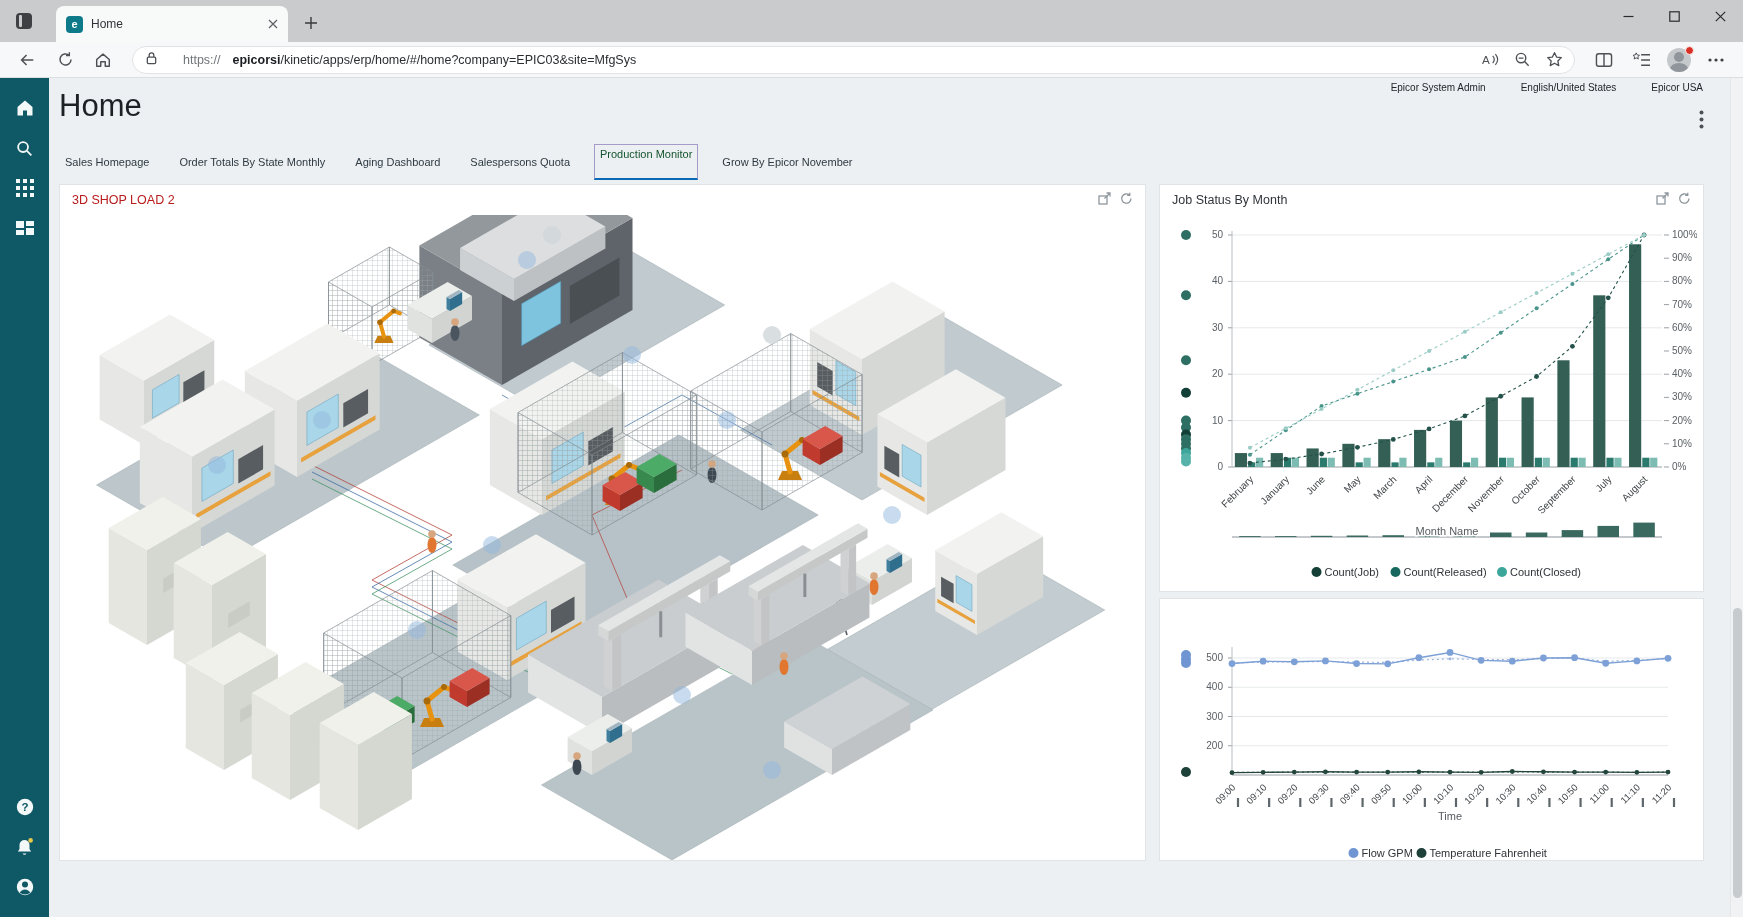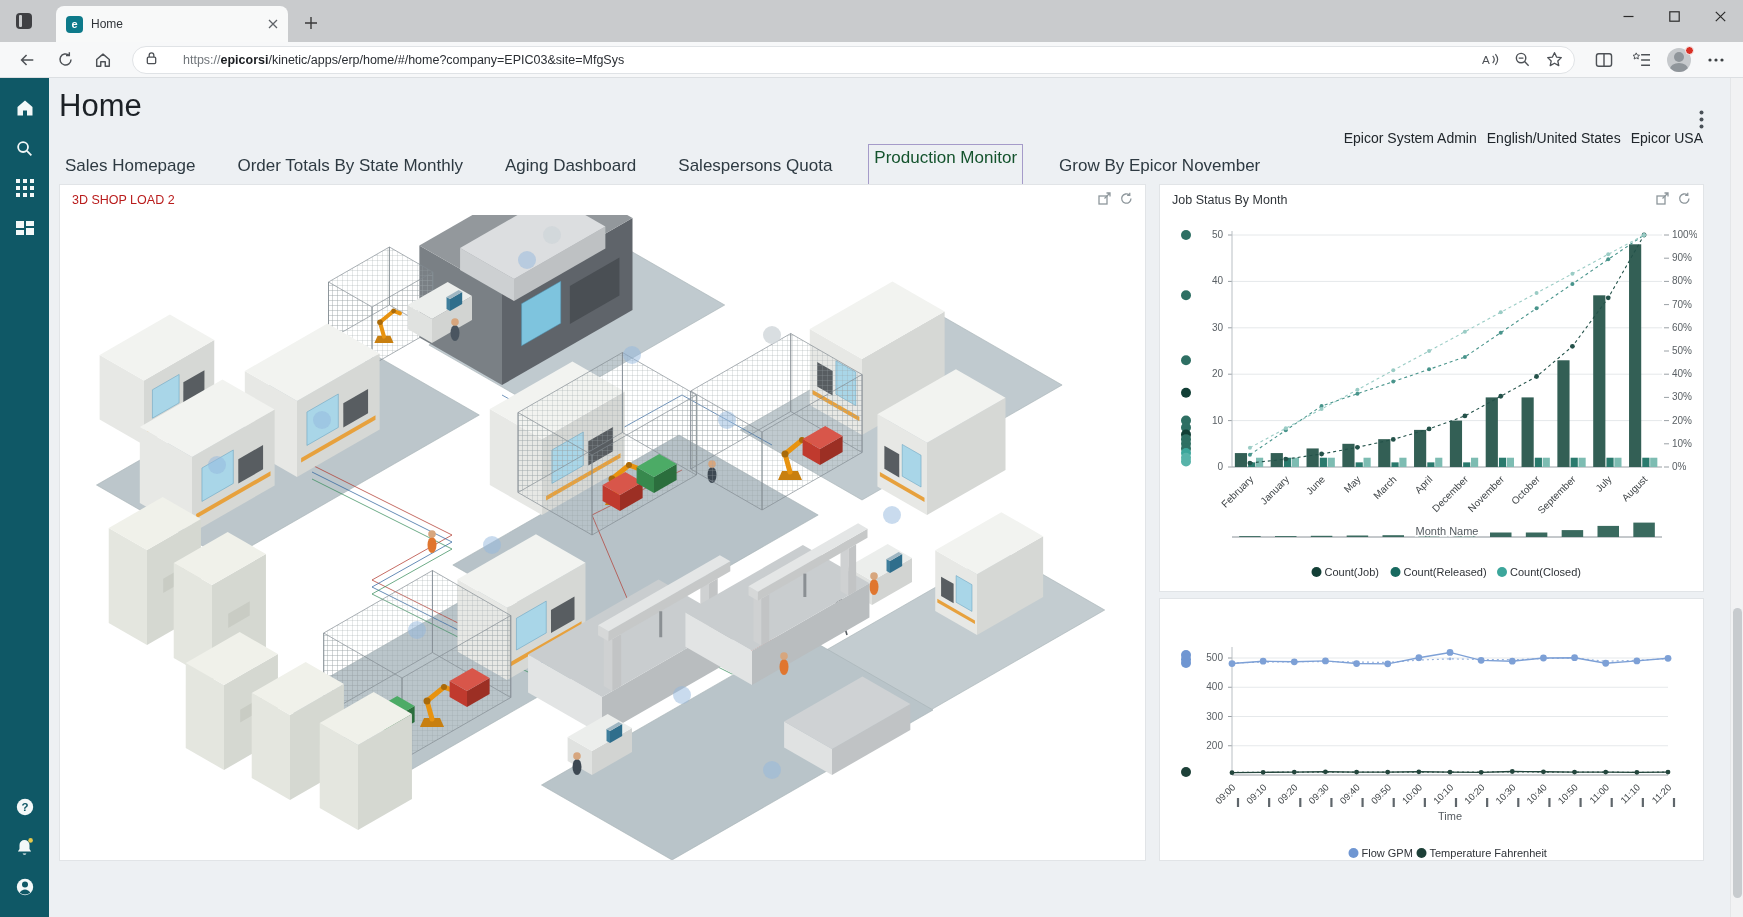--- a/index.html
+++ b/index.html
@@ -16,38 +16,38 @@
   .btab-title { font-size:12px; color:#303439; margin-left:8px; flex:1; }
   .newtab { position:absolute; left:298px; top:10px; width:26px; height:26px; display:flex; align-items:center; justify-content:center; }
   .wincontrols { position:absolute; right:0; top:0; height:32px; display:flex; }
   .winbtn { width:46px; height:32px; display:flex; align-items:center; justify-content:center; }
   .toolbar { position:absolute; top:42px; left:0; right:0; height:36px; background:#f7f8f9;
     border-bottom:1px solid #dcdfe2; display:flex; align-items:center; padding:0 8px; }
   .tb-btn { width:38px; height:30px; display:flex; align-items:center; justify-content:center; flex:0 0 auto; }
   .addr { flex:1; height:28px; margin:0 10px; background:#fff; border:1px solid #e0e3e6;
     border-radius:14px; display:flex; align-items:center; padding:0 4px 0 12px; }
   .url { font-size:12.5px; color:#1f2328; margin-left:8px; white-space:nowrap; overflow:hidden; flex:1; }
-  .url .pre { color:#70757a;margin-left:17px; } .url .dom { font-weight:bold; color:#1a1d21; } .url .path { color:#2a2e33;margin-top:48px; }
+  .url .pre { color:#70757a;margin-left:17px; } .url .dom { font-weight:bold; color:#1a1d21;margin-left:12px; } .url .path { color:#2a2e33;margin-top:48px; }
   .pill-btn { width:32px; height:26px; display:flex; align-items:center; justify-content:center; flex:0 0 auto; }
   .avatar-wrap { position:relative; width:36px; height:30px; display:flex; align-items:center; justify-content:center; }
   .avatar { width:24px; height:24px; border-radius:50%; background:#c6c9cc; overflow:hidden; position:relative; }
   .avatar .head { position:absolute; left:7px; top:4px; width:10px; height:10px; border-radius:50%; background:#8f959a; }
   .avatar .bodyp { position:absolute; left:3px; top:15px; width:18px; height:12px; border-radius:50%; background:#8f959a; }
   .avatar-dot { position:absolute; right:3px; top:1px; width:9px; height:9px; border-radius:50%; background:#d93025; border:1.5px solid #f7f8f9; }
   
   .app { position:absolute; top:78px; left:0; width:1743px; height:839px; }
   .sidebar { position:absolute; left:0; top:0; width:49px; height:839px; background:#0f5866;
     display:flex; flex-direction:column; align-items:center; padding:10px 0 10px; }
   .sb-btn { width:40px; height:40px; display:flex; align-items:center; justify-content:center; }
   .sb-spacer { flex:1; }
   .main { position:absolute; left:49px; top:0; width:1694px; height:839px; }
-  .account-bar { position:absolute; top:4px; right:40px; display:flex; gap:10px; font-size:14px; color:#20262b;margin-top:48px; }
+  .account-bar { position:absolute; top:4px; right:40px; display:flex; gap:35px; font-size:10px; color:#20262b; }
   .page-title { position:absolute; left:10px; top:10px; font-size:31px; font-weight:500; color:#1c2126; }
   .kebab { position:absolute; right:32px; top:30px; width:20px; height:22px; display:flex; align-items:center; justify-content:center; }
-  .tabstrip { position:absolute; left:10px; top:66px; display:flex; gap:30px; font-size:17px; color:#2e3a42; align-items:center; }
+  .tabstrip { position:absolute; left:10px; top:66px; display:flex; gap:18px; font-size:11px; color:#2e3a42; align-items:center; }
   .tab-item { padding:3px 5px 4px; border:1px solid transparent; cursor:default; white-space:nowrap; }
   .tab-item.active { color:#14532d; border:1px solid #a59bc9; border-bottom:2px solid #0a6ab6; padding-bottom:18px; }
   .panel { position:absolute; background:#fff; border:1px solid #e1e4e7; }
   .panel-head { height:30px; display:flex; align-items:center; padding:0 12px; }
   .panel-title { font-size:12.5px; color:#30353a; font-weight:400; }
   .panel-title.plain { font-weight:400; color:#b91c1c; }
   .panel-icons { margin-left:auto; display:flex; gap:9px; align-items:center; }
   #shopPanel { left:10px; top:106px; width:1087px; height:677px; }
   #jobPanel  { left:1110px; top:106px; width:545px; height:408px; }
   #pumpPanel { left:1110px; top:520px; width:545px; height:263px; }

